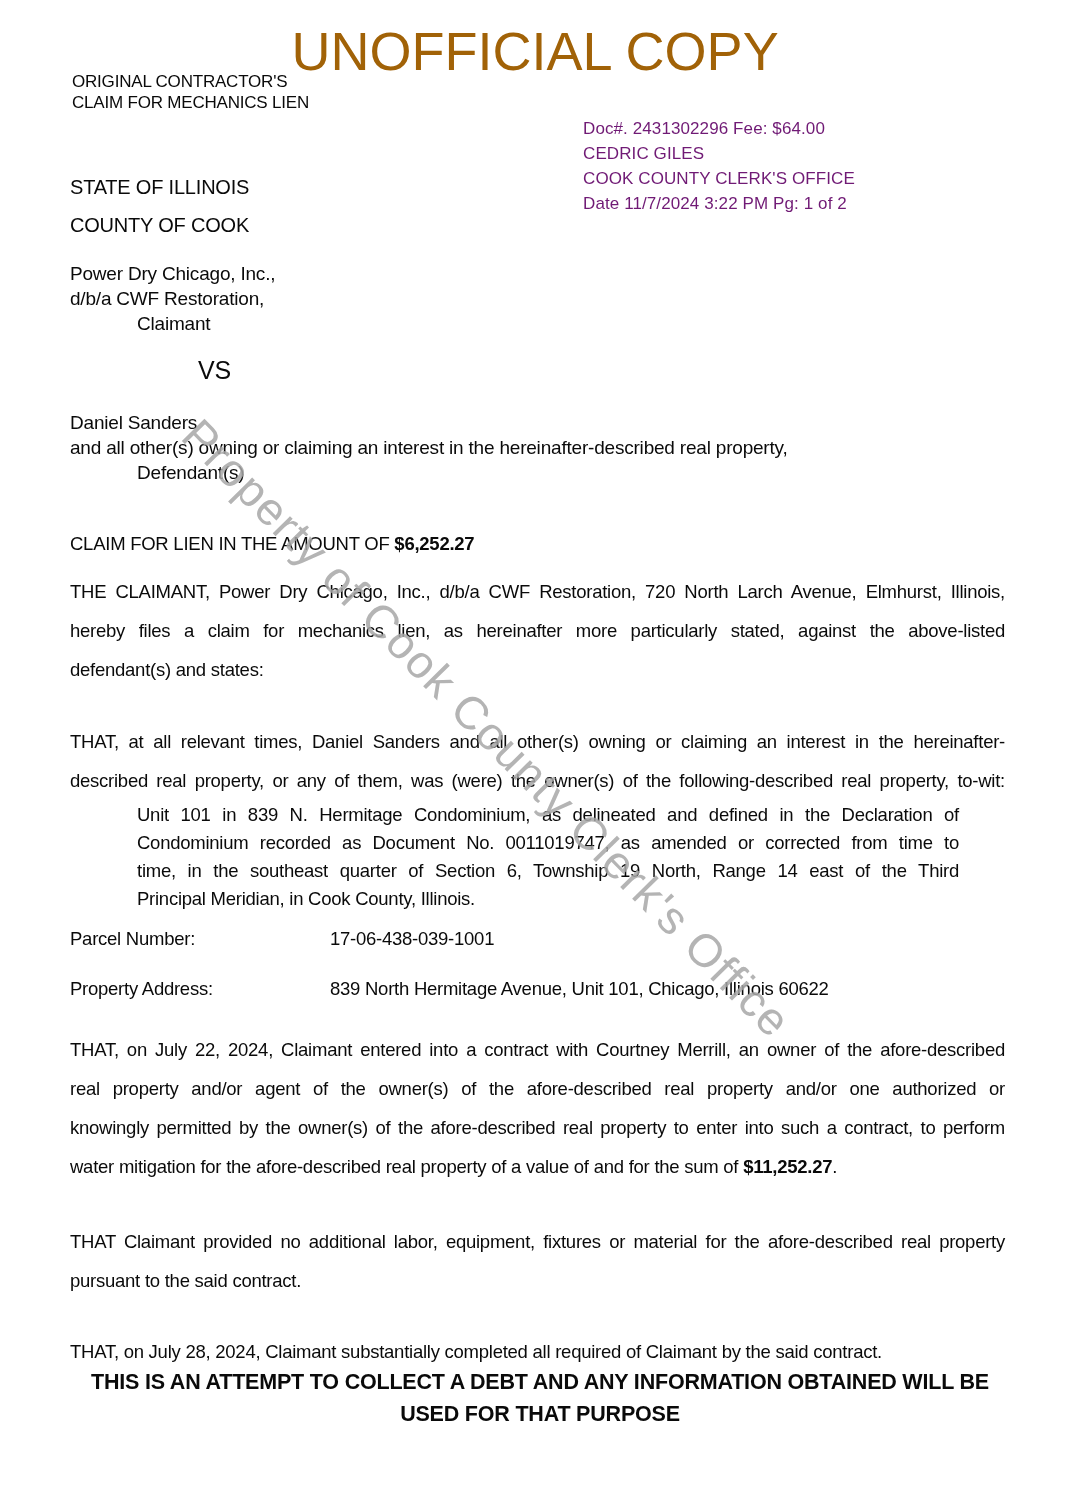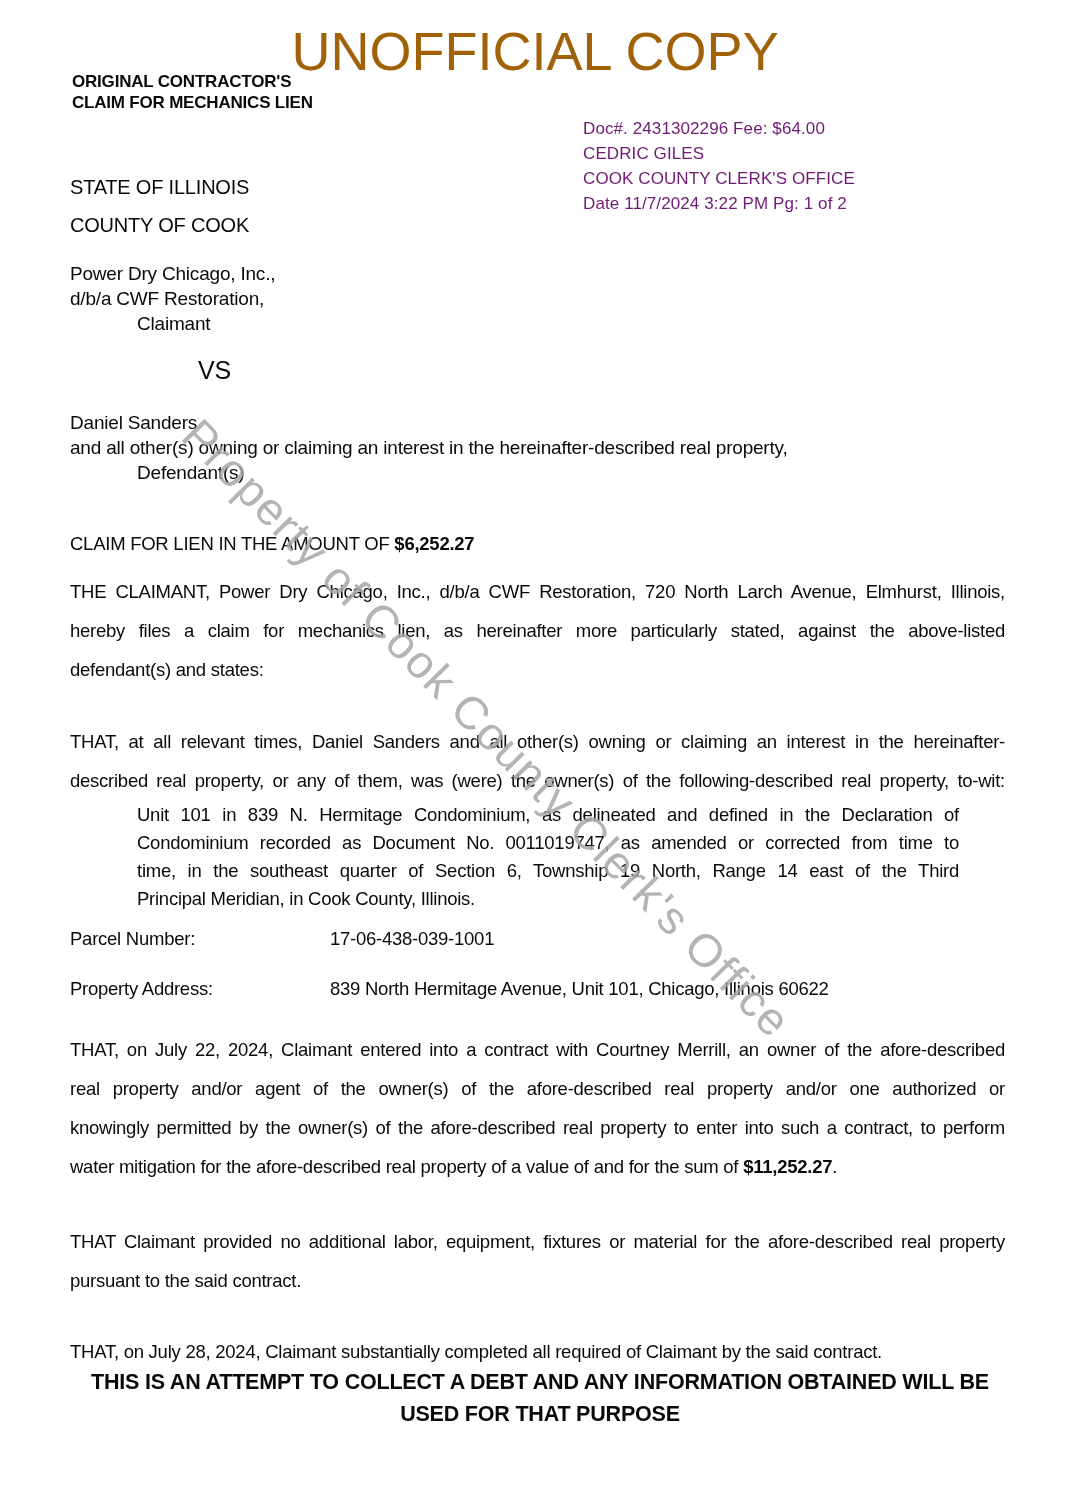--- a/index.html
+++ b/index.html
@@ -12,21 +12,21 @@
     overflow:hidden;
   }
   .abs{position:absolute;}
   
   .stamp{
     top:20px;left:50%;transform:translateX(-51%);
     font-size:54px;font-weight:400;letter-spacing:0px;
     white-space:nowrap;
   }
   
-  .doc-title{top:71px;left:72px;font-size:17px;font-weight:700;line-height:21px;letter-spacing:-0.2px;}
+  .doc-title{top:71px;left:72px;font-size:17px;font-weight:400;line-height:21px;letter-spacing:-0.2px;}
   
   .recorder{top:116px;left:583px;font-size:17px;line-height:25px;color:#701a75;letter-spacing:0.1px;white-space:nowrap;}
   
   .venue{top:176px;left:70px;font-size:20px;letter-spacing:-0.2px;}
   .venue div{margin-bottom:15px;}
   
   .claimant{top:261px;left:70px;font-size:19px;line-height:25px;letter-spacing:-0.2px;}
   .indent{padding-left:67px;}
   .vs{top:356px;left:198px;font-size:25px;letter-spacing:-0.2px;}
   .defendant{top:410px;left:70px;font-size:19px;line-height:25px;letter-spacing:-0.2px;}

